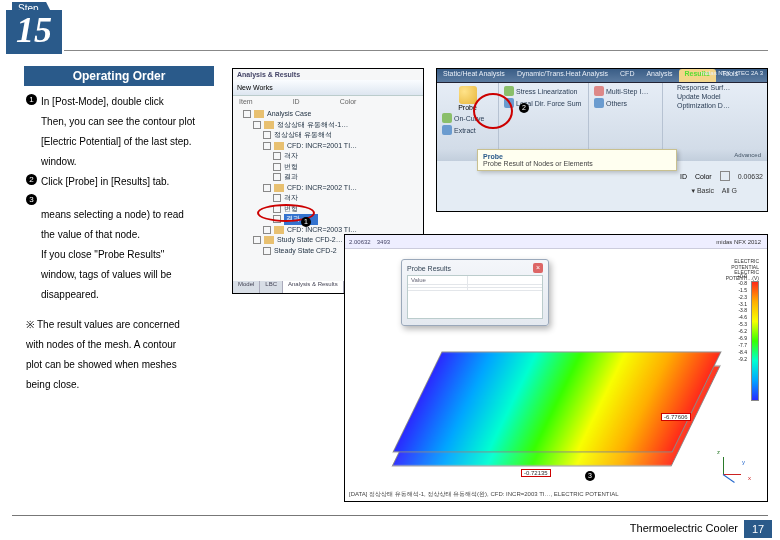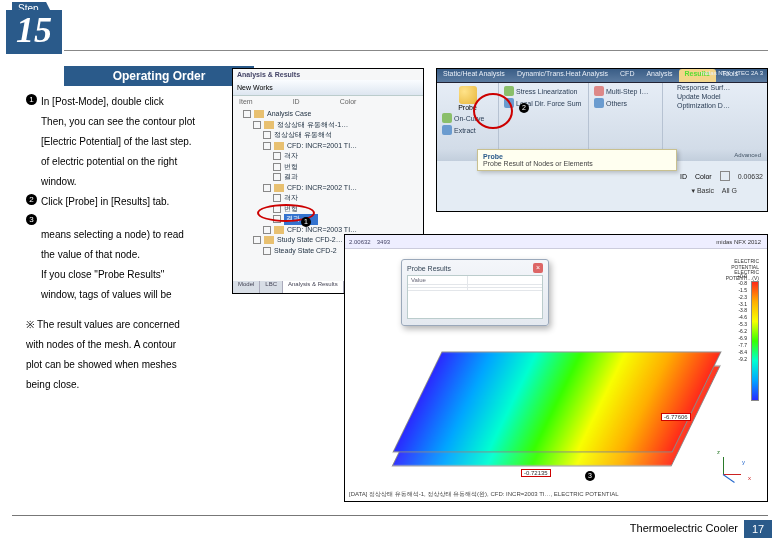--- a/index.html
+++ b/index.html
@@ -2,21 +2,21 @@
 <html><head>
 <meta charset="utf-8">
 <style>
   * { box-sizing: border-box; margin: 0; padding: 0; }
   html, body { width: 780px; height: 540px; font-family: Arial, sans-serif; background: #fff; color: #000; }
   .page { position: relative; width: 780px; height: 540px; }
   .step-tag { position: absolute; left: 12px; top: 2px; background: #2a5a8a; color: #fff; font-size: 10px; padding: 1px 14px 1px 6px; clip-path: polygon(0 0, 84% 0, 100% 100%, 0 100%); }
   .step-num { position: absolute; left: 6px; top: 10px; width: 56px; height: 44px; background: #2a5a8a; color: #fff; font-weight: bold; font-style: italic; font-size: 36px; text-align: center; line-height: 40px; font-family: Georgia, 'Times New Roman', serif; }
   .title { position: absolute; left: 70px; top: 16px; font-size: 20px; font-weight: bold; }
   .title-underline { position: absolute; left: 64px; top: 50px; width: 704px; height: 1px; background: #888; }
-  .op-order { position: absolute; left: 24px; top: 66px; width: 190px; background: #2a5a8a; color: #fff; font-size: 12px; font-weight: bold; text-align: center; padding: 3px 0; margin-left: 40px; }
+  .op-order { position: absolute; left: 24px; top: 66px; width: 190px; background: #2a5a8a; color: #fff; font-size: 12px; font-weight: bold; text-align: center; padding: 3px 0; }
   .instr { position: absolute; left: 26px; top: 92px; width: 200px; font-size: 10px; line-height: 2.0; }
   .instr .row { display: flex; align-items: flex-start; gap: 4px; }
   .instr .bullet { min-width: 11px; height: 11px; border-radius: 50%; background: #000; color: #fff; font-size: 8px; text-align: center; line-height: 11px; margin-top: 2px; }
   .note-divider { height: 10px; }
   .footer-line { position: absolute; left: 12px; bottom: 24px; width: 756px; height: 1px; background: #777; }
   .footer-text { position: absolute; right: 42px; bottom: 6px; font-size: 11px; }
   .page-num { position: absolute; right: 8px; bottom: 2px; width: 28px; height: 18px; background: #2a5a8a; color: #fff; font-size: 11px; text-align: center; line-height: 18px; }
 
   
   .panel { position: absolute; border: 1px solid #000; background: #f6f7f8; overflow: hidden; font-size: 7px; }
@@ -111,24 +111,20 @@
     <div class="row">
         <span style="min-width:11px"></span>
         <span>Then, you can see the contour plot</span>
       </div>
     <div class="row">
         <span style="min-width:11px"></span>
         <span>[Electric Potential] of the last step.</span>
       </div>
     <div class="row">
         <span style="min-width:11px"></span>
-        <span>of electric potential on the right</span>
-      </div>
-    <div class="row">
-        <span style="min-width:11px"></span>
         <span>window.</span>
       </div>
     <div class="row">
         <span class="bullet">2</span>
         <span>Click [Probe] in [Results] tab.</span>
       </div>
     <div class="row">
         <span class="bullet">3</span>
       </div>
     <div class="row">
@@ -139,20 +135,24 @@
         <span style="min-width:11px"></span>
         <span>the value of that node.</span>
       </div>
     <div class="row">
         <span style="min-width:11px"></span>
         <span>If you close "Probe Results"</span>
       </div>
     <div class="row">
         <span style="min-width:11px"></span>
         <span>window, tags of values will be</span>
+      </div>
+    <div class="row">
+        <span style="min-width:11px"></span>
+        <span>disappeared.</span>
       </div>
     <div class="note-divider"></div>
     <div class="row">
         <span>※ The result values are concerned</span>
       </div>
     <div class="row">
         <span>with nodes of the mesh. A contour</span>
       </div>
     <div class="row">
         <span>plot can be showed when meshes</span>

